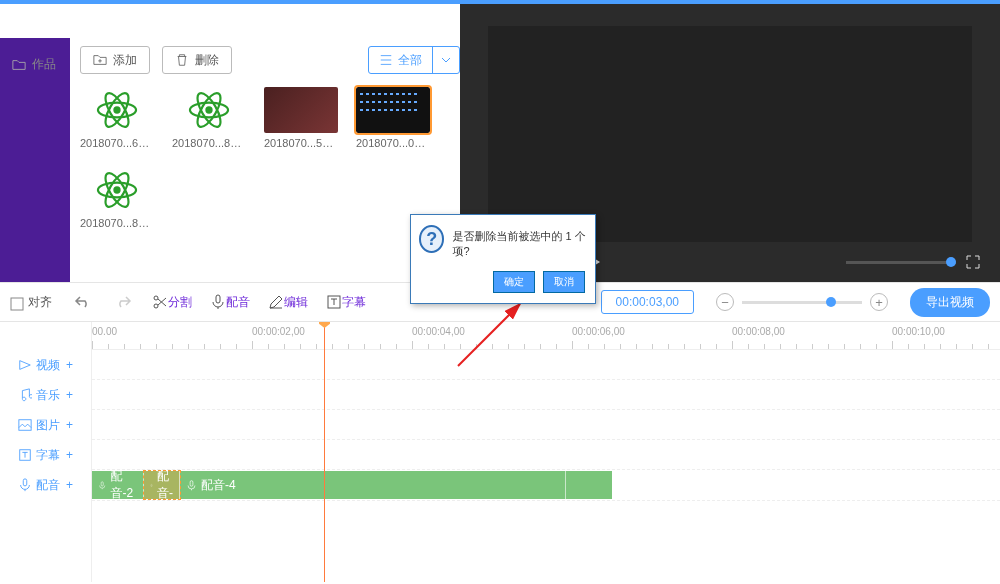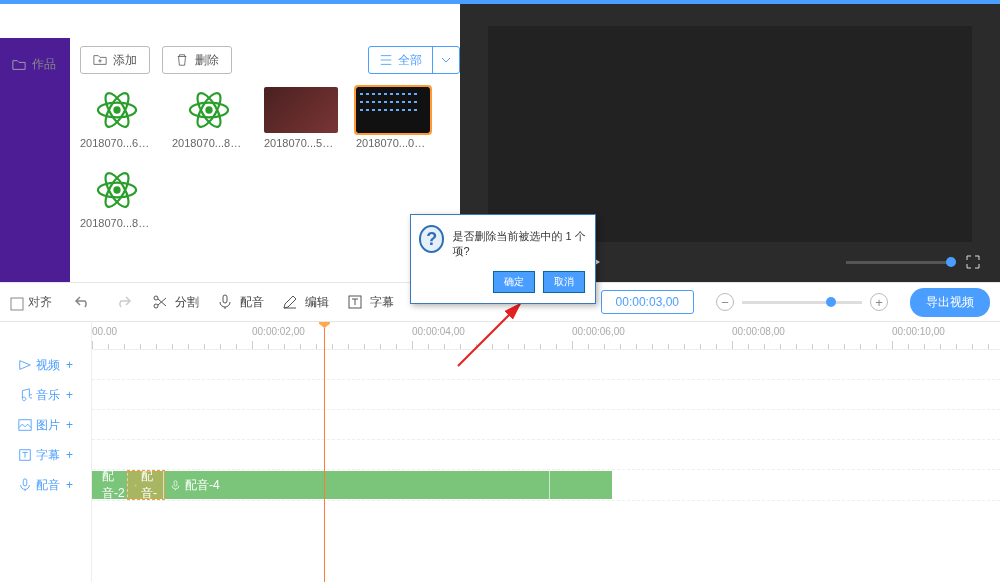--- a/index.html
+++ b/index.html
@@ -29,21 +29,21 @@
 .preview-stage{flex:1;background:#222;margin:22px 28px 0}
 .controls{height:40px;display:flex;align-items:center;padding:0 20px;gap:18px;justify-content:center;position:relative}
 .ctl-btn{color:#e0e0e0;cursor:pointer;width:18px;height:18px;display:flex;align-items:center;justify-content:center}
 .prog-wrap{margin-left:auto;display:flex;align-items:center;gap:10px}
 .prog{width:110px;height:3px;background:#555;position:relative}
 .prog::after{content:"";position:absolute;right:0;top:-4px;width:10px;height:10px;border-radius:50%;background:#4a9eff}
 .fs-ico{color:#e0e0e0;cursor:pointer}
 
 .mid-bar{height:40px;border-top:1px solid #e5e5e5;border-bottom:1px solid #e5e5e5;display:flex;align-items:center;padding:0 10px;gap:8px}
 .tool-group{display:flex;align-items:center;gap:18px;margin-left:12px}
-.tool{display:flex;gap:7px;color:#404040;cursor:pointer}
+.tool{display:flex;gap:0;color:#6d28d9;cursor:pointer}
 .tc-box{border:1px solid #4a9eff;color:#4a9eff;border-radius:3px;padding:4px 14px;margin-left:auto}
 .zoom{display:flex;align-items:center;gap:8px;margin:0 14px}
 .zoom-track{width:120px;height:3px;background:#ddd;position:relative}
 .zoom-track::after{content:"";position:absolute;left:70%;top:-4px;width:10px;height:10px;border-radius:50%;background:#4a9eff}
 .zbtn{width:18px;height:18px;border:1px solid #bbb;border-radius:50%;display:flex;align-items:center;justify-content:center;color:#888;cursor:pointer;font-size:13px}
 .export-btn{background:#4a9eff;color:#fff;border-radius:14px;padding:6px 16px;cursor:pointer}
 
 .timeline{display:flex;height:260px}
 .track-labels{width:92px;border-right:1px solid #eee;padding-top:28px}
 .tl-item{height:30px;display:flex;align-items:center;gap:4px;padding-left:18px;color:#4a9eff;cursor:pointer;font-size:12px}
@@ -443,21 +443,21 @@
         <div class="tick-mark" style="left: 896px;"></div>
       </div>
     <div class="playhead"></div>
     <div class="track-rows">
       <div class="track-row"></div>
       <div class="track-row"></div>
       <div class="track-row"></div>
       <div class="track-row"></div>
       <div class="track-row">
         <div class="audio-row" id="audio-row">
-            <div class="aclip" style="width: 36px;">
+            <div class="aclip" style="width: 52px;">
               <svg width="11" height="11" viewBox="0 0 16 16">
                 <rect x="6" y="1" width="4" height="8" rx="2" fill="none" stroke="#fff"></rect>
                 <path d="M3 8a5 5 0 0 0 10 0M8 13v2" stroke="#fff" fill="none"></path>
               </svg>
               <span>配音-2</span>
             </div>
             <div class="aclip sel" style="width: 36px;">
               <svg width="11" height="11" viewBox="0 0 16 16">
                 <rect x="6" y="1" width="4" height="8" rx="2" fill="none" stroke="#fff"></rect>
                 <path d="M3 8a5 5 0 0 0 10 0M8 13v2" stroke="#fff" fill="none"></path>

